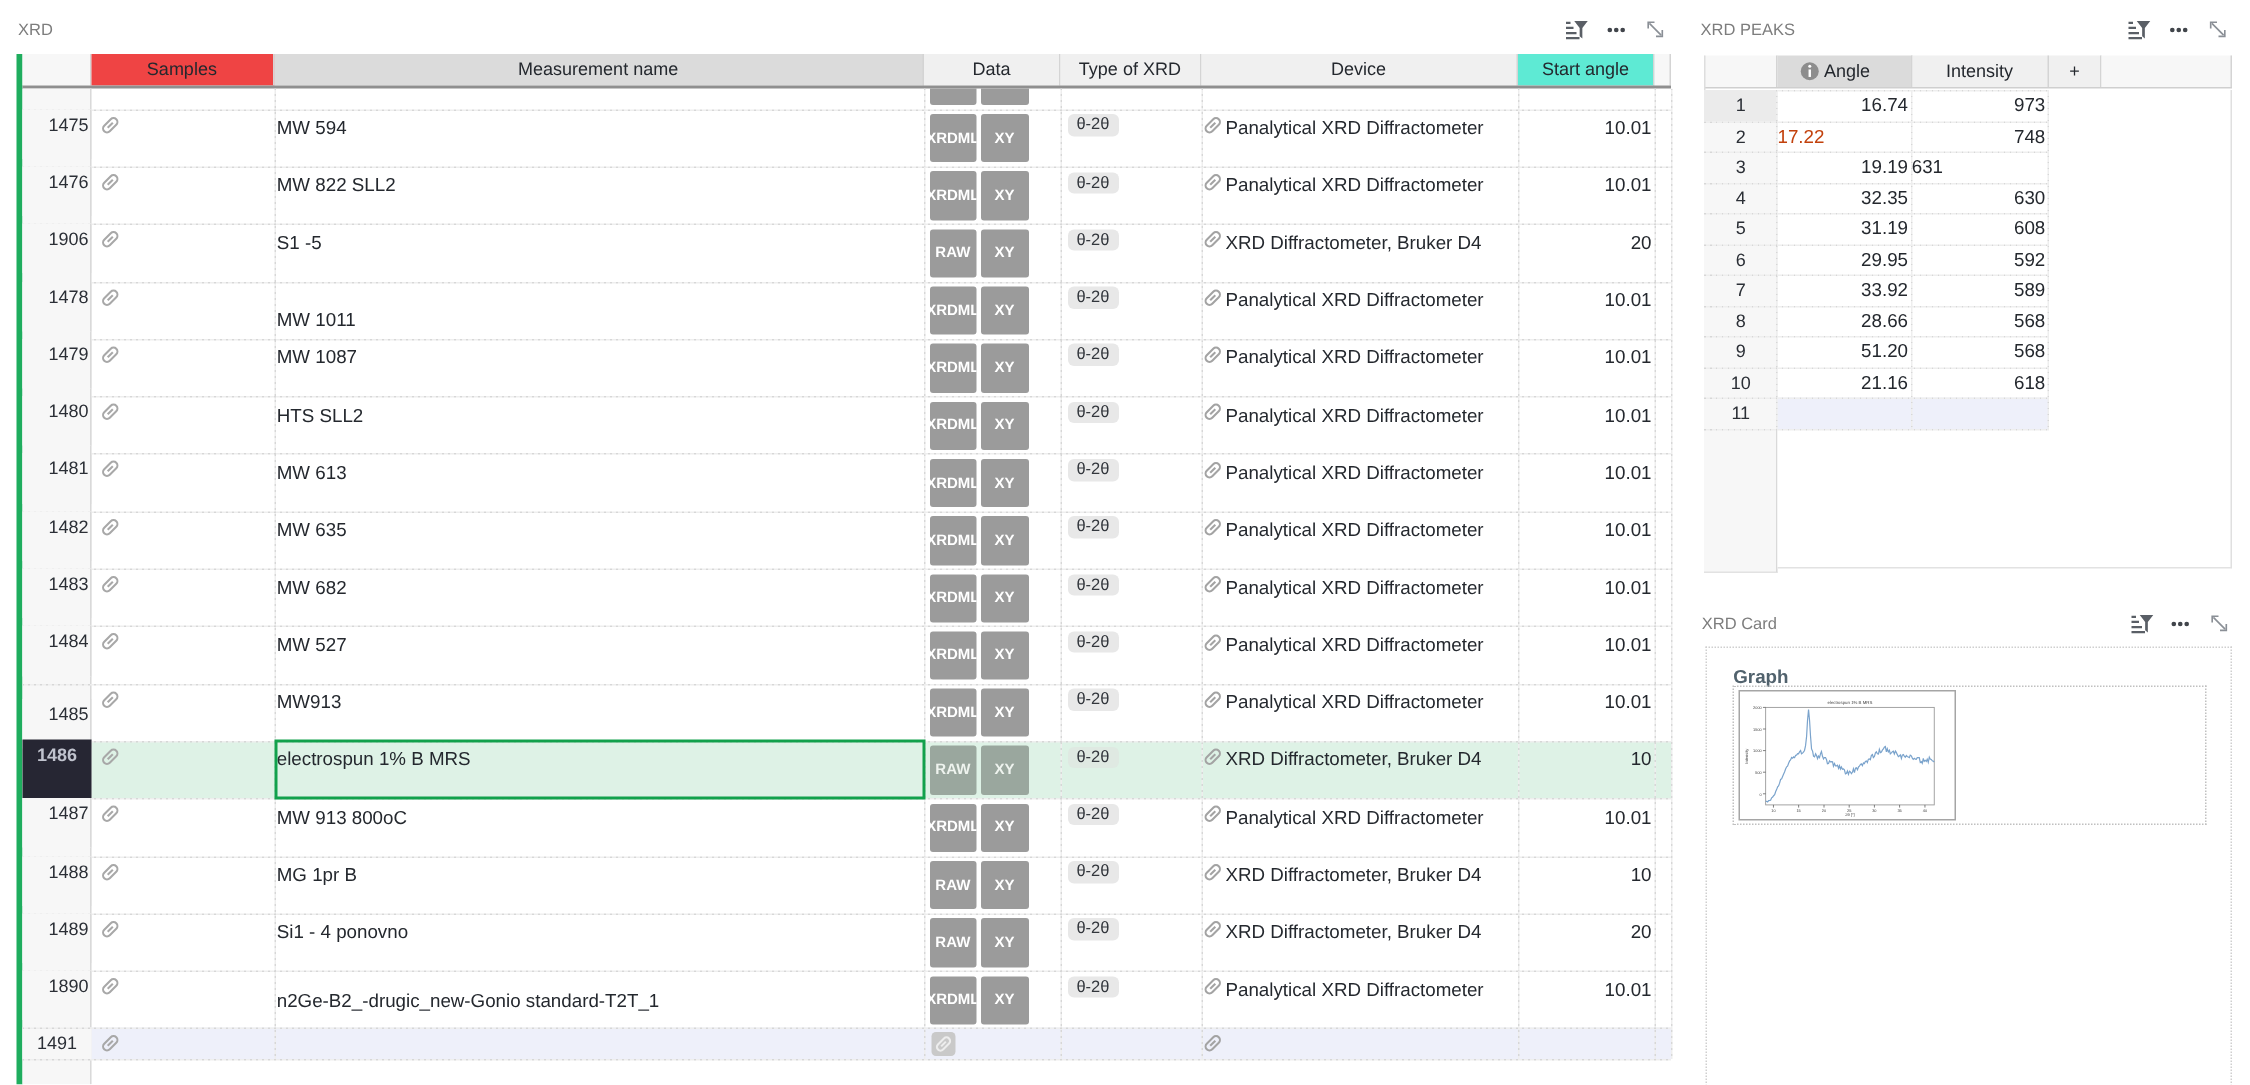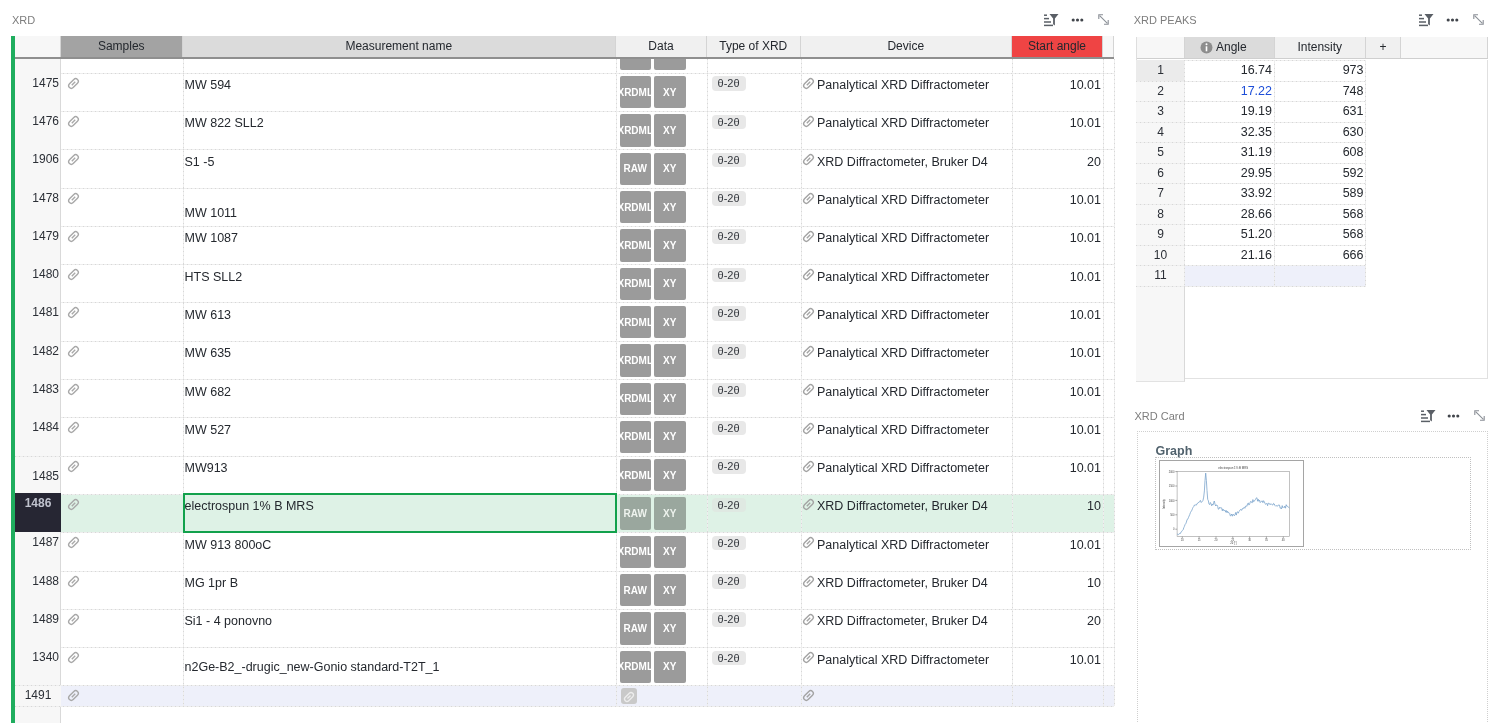--- a/index.html
+++ b/index.html
@@ -72,26 +72,26 @@
   </svg>
 <svg style="position:absolute;left:1473px;top:409px" width="13" height="13" viewBox="0 0 13 13">
     <g stroke="#8a8f96" stroke-width="1.1" fill="none">
       <line x1="2.6" y1="2.6" x2="10.4" y2="10.4"></line>
       <polyline points="1.8,6 1.8,1.8 6,1.8"></polyline>
       <polyline points="7,11.2 11.2,11.2 11.2,7"></polyline>
     </g>
   </svg>
 <div class="abs" style="left:11px;top:35.5px;width:4px;height:687.5px;background:#1fad5e"></div>
 <div class="hdrcell" style="left:15px;width:46px;background:#f7f7f7"></div>
-<div class="hdrcell" style="left:61px;width:121.5px;background:#a3a3a3">Samples</div>
+<div class="hdrcell" style="left:61px;width:121.5px;background:#ef4444">Samples</div>
 <div class="hdrcell" style="left:182.5px;width:433.5px;background:#dbdbdb">Measurement name</div>
 <div class="hdrcell" style="left:616px;width:91px;background:#f0f0f0">Data</div>
 <div class="hdrcell" style="left:707px;width:93.5px;background:#f0f0f0">Type of XRD</div>
 <div class="hdrcell" style="left:800.5px;width:211.5px;background:#f0f0f0">Device</div>
-<div class="hdrcell" style="left:1012px;width:91px;background:#ef4444">Start angle</div>
+<div class="hdrcell" style="left:1012px;width:91px;background:#5eead4">Start angle</div>
 <div class="hdrcell" style="left:1103px;width:10.5px;background:#f7f7f7"></div>
 <div class="abs" style="left:15px;top:56.5px;width:1098.5px;height:2px;background:#8f8f8f"></div>
 <div class="abs" style="left:0;top:58.5px;width:1125px;height:664.5px;overflow:hidden">
 <div class="abs" style="left:15px;top:0;width:46px;height:664.5px;background:#f7f7f7;border-right:1px solid #d9d9d9"></div>
 <div class="abs" style="left:61px;top:435.4px;width:1052.5px;height:38.3px;background:#def2e6"></div>
 <div class="abs" style="left:61px;top:626.9px;width:1052.5px;height:20.6px;background:#eef0fa"></div>
 <div class="abs" style="left:15px;top:626.9px;width:46px;height:20.6px;background:#f7f7f7"></div>
 <div class="vline" style="left:182.5px;top:0;height:647.5px"></div>
 <div class="vline" style="left:616px;top:0;height:647.5px"></div>
 <div class="vline" style="left:707px;top:0;height:647.5px"></div>
@@ -398,21 +398,21 @@
 <div class="sq" style="left:654px;top:553.8px">XY</div>
 <div class="pill" style="left:711.6px;top:553.9px">θ-2θ</div>
 <svg style="position:absolute;left:801.5px;top:554.5px" width="13" height="13" viewBox="0 0 14 14">
       <g fill="none" stroke="#a3a3a3" stroke-width="1.5" transform="rotate(-45 7 7)">
         <rect x="0.9" y="4.2" width="12.2" height="5.6" rx="2.8"></rect>
         <line x1="4.4" y1="7" x2="9.6" y2="7"></line>
       </g>
     </svg>
 <div class="ct" style="left:817px;top:555.8px">XRD Diffractometer, Bruker D4</div>
 <div class="ct" style="left:1012px;top:555.8px;width:89px;text-align:right">20</div>
-<div class="rnum" style="top:588.6px;height:33.3px"><span style="padding-right:1px">1340</span></div>
+<div class="rnum" style="top:588.6px;height:33.3px"><span style="padding-right:1px">1890</span></div>
 <svg style="position:absolute;left:66.5px;top:592.6px" width="13" height="13" viewBox="0 0 14 14">
       <g fill="none" stroke="#a8a8a8" stroke-width="1.5" transform="rotate(-45 7 7)">
         <rect x="0.9" y="4.2" width="12.2" height="5.6" rx="2.8"></rect>
         <line x1="4.4" y1="7" x2="9.6" y2="7"></line>
       </g>
     </svg>
 <div class="ct" style="left:184.5px;top:601px">n2Ge-B2_-drugic_new-Gonio standard-T2T_1</div>
 <div class="sq" style="left:619.5px;top:592.1px">XRDML</div>
 <div class="sq" style="left:654px;top:592.1px">XY</div>
 <div class="pill" style="left:711.6px;top:592.2px">θ-2θ</div>
@@ -473,46 +473,46 @@
 <div class="hline" style="left:1136px;top:203.5px;width:230px"></div>
 <div class="hline" style="left:1136px;top:224.0px;width:230px"></div>
 <div class="hline" style="left:1136px;top:244.5px;width:230px"></div>
 <div class="hline" style="left:1136px;top:265.0px;width:230px"></div>
 <div class="hline" style="left:1136px;top:285.5px;width:230px"></div>
 <div class="abs" style="left:1136px;top:60.0px;width:48px;height:20.5px;background:#ebebeb"></div>
 <div class="abs" style="left:1136px;top:60.0px;width:49px;height:20.5px;font-size:12px;color:#2b2f36;text-align:center;line-height:20.5px">1</div>
 <div class="abs" style="left:1185px;top:63.0px;width:87.0px;font-size:12.5px;color:#24282e;text-align:right">16.74</div>
 <div class="abs" style="left:1274.5px;top:63.0px;width:89.0px;font-size:12.5px;color:#24282e;text-align:right">973</div>
 <div class="abs" style="left:1136px;top:80.5px;width:49px;height:20.5px;font-size:12px;color:#2b2f36;text-align:center;line-height:20.5px">2</div>
-<div class="abs" style="left:1185px;top:83.5px;width:87.0px;font-size:12.5px;color:#1d4ed8;text-align:right">17.22</div>
+<div class="abs" style="left:1185px;top:83.5px;width:87.0px;font-size:12.5px;color:#c2410c;text-align:left">17.22</div>
 <div class="abs" style="left:1274.5px;top:83.5px;width:89.0px;font-size:12.5px;color:#24282e;text-align:right">748</div>
 <div class="abs" style="left:1136px;top:101.0px;width:49px;height:20.5px;font-size:12px;color:#2b2f36;text-align:center;line-height:20.5px">3</div>
 <div class="abs" style="left:1185px;top:104.0px;width:87.0px;font-size:12.5px;color:#24282e;text-align:right">19.19</div>
-<div class="abs" style="left:1274.5px;top:104.0px;width:89.0px;font-size:12.5px;color:#24282e;text-align:right">631</div>
+<div class="abs" style="left:1274.5px;top:104.0px;width:89.0px;font-size:12.5px;color:#24282e;text-align:left">631</div>
 <div class="abs" style="left:1136px;top:121.5px;width:49px;height:20.5px;font-size:12px;color:#2b2f36;text-align:center;line-height:20.5px">4</div>
 <div class="abs" style="left:1185px;top:124.5px;width:87.0px;font-size:12.5px;color:#24282e;text-align:right">32.35</div>
 <div class="abs" style="left:1274.5px;top:124.5px;width:89.0px;font-size:12.5px;color:#24282e;text-align:right">630</div>
 <div class="abs" style="left:1136px;top:142.0px;width:49px;height:20.5px;font-size:12px;color:#2b2f36;text-align:center;line-height:20.5px">5</div>
 <div class="abs" style="left:1185px;top:145.0px;width:87.0px;font-size:12.5px;color:#24282e;text-align:right">31.19</div>
 <div class="abs" style="left:1274.5px;top:145.0px;width:89.0px;font-size:12.5px;color:#24282e;text-align:right">608</div>
 <div class="abs" style="left:1136px;top:162.5px;width:49px;height:20.5px;font-size:12px;color:#2b2f36;text-align:center;line-height:20.5px">6</div>
 <div class="abs" style="left:1185px;top:165.5px;width:87.0px;font-size:12.5px;color:#24282e;text-align:right">29.95</div>
 <div class="abs" style="left:1274.5px;top:165.5px;width:89.0px;font-size:12.5px;color:#24282e;text-align:right">592</div>
 <div class="abs" style="left:1136px;top:183.0px;width:49px;height:20.5px;font-size:12px;color:#2b2f36;text-align:center;line-height:20.5px">7</div>
 <div class="abs" style="left:1185px;top:186.0px;width:87.0px;font-size:12.5px;color:#24282e;text-align:right">33.92</div>
 <div class="abs" style="left:1274.5px;top:186.0px;width:89.0px;font-size:12.5px;color:#24282e;text-align:right">589</div>
 <div class="abs" style="left:1136px;top:203.5px;width:49px;height:20.5px;font-size:12px;color:#2b2f36;text-align:center;line-height:20.5px">8</div>
 <div class="abs" style="left:1185px;top:206.5px;width:87.0px;font-size:12.5px;color:#24282e;text-align:right">28.66</div>
 <div class="abs" style="left:1274.5px;top:206.5px;width:89.0px;font-size:12.5px;color:#24282e;text-align:right">568</div>
 <div class="abs" style="left:1136px;top:224.0px;width:49px;height:20.5px;font-size:12px;color:#2b2f36;text-align:center;line-height:20.5px">9</div>
 <div class="abs" style="left:1185px;top:227.0px;width:87.0px;font-size:12.5px;color:#24282e;text-align:right">51.20</div>
 <div class="abs" style="left:1274.5px;top:227.0px;width:89.0px;font-size:12.5px;color:#24282e;text-align:right">568</div>
 <div class="abs" style="left:1136px;top:244.5px;width:49px;height:20.5px;font-size:12px;color:#2b2f36;text-align:center;line-height:20.5px">10</div>
 <div class="abs" style="left:1185px;top:247.5px;width:87.0px;font-size:12.5px;color:#24282e;text-align:right">21.16</div>
-<div class="abs" style="left:1274.5px;top:247.5px;width:89.0px;font-size:12.5px;color:#24282e;text-align:right">666</div>
+<div class="abs" style="left:1274.5px;top:247.5px;width:89.0px;font-size:12.5px;color:#24282e;text-align:right">618</div>
 <div class="abs" style="left:1136px;top:265.0px;width:49px;height:20.5px;font-size:12px;color:#2b2f36;text-align:center;line-height:20.5px">11</div>
 <div class="abs" style="left:1136.5px;top:430.5px;width:351px;height:293px;border:1px dotted #cfcfcf;border-bottom:none;background:#fff"></div>
 <div class="abs" style="left:1155.5px;top:444px;font-size:12.5px;font-weight:bold;color:#51626d">Graph</div>
 <div class="abs" style="left:1155px;top:456.5px;width:315.5px;height:93.5px;border:1px dotted #c0c0c0"></div>
 <div class="abs" style="left:1158.5px;top:460px;width:145px;height:86.5px;border:1px solid #a5a5a5;background:#fff"></div>
 <svg class="abs" style="left:1159.5px;top:461px" width="143" height="85" viewBox="0 0 143 85">
     <rect x="17.1" y="10.6" width="112.4" height="65.0" fill="#fff" stroke="#999" stroke-width="0.6"></rect>
     <text x="73.30000000000001" y="8" font-size="2.9" fill="#444" text-anchor="middle" font-family="Liberation Sans">electrospun 1% B MRS</text>
     <text x="5.5" y="43.1" font-size="2.7" fill="#444" transform="rotate(-90 5.5 43.1)" text-anchor="middle" font-family="Liberation Sans">Intensity</text>
     <line x1="22.3" y1="75.6" x2="22.3" y2="77.39999999999999" stroke="#555" stroke-width="0.5"></line>

